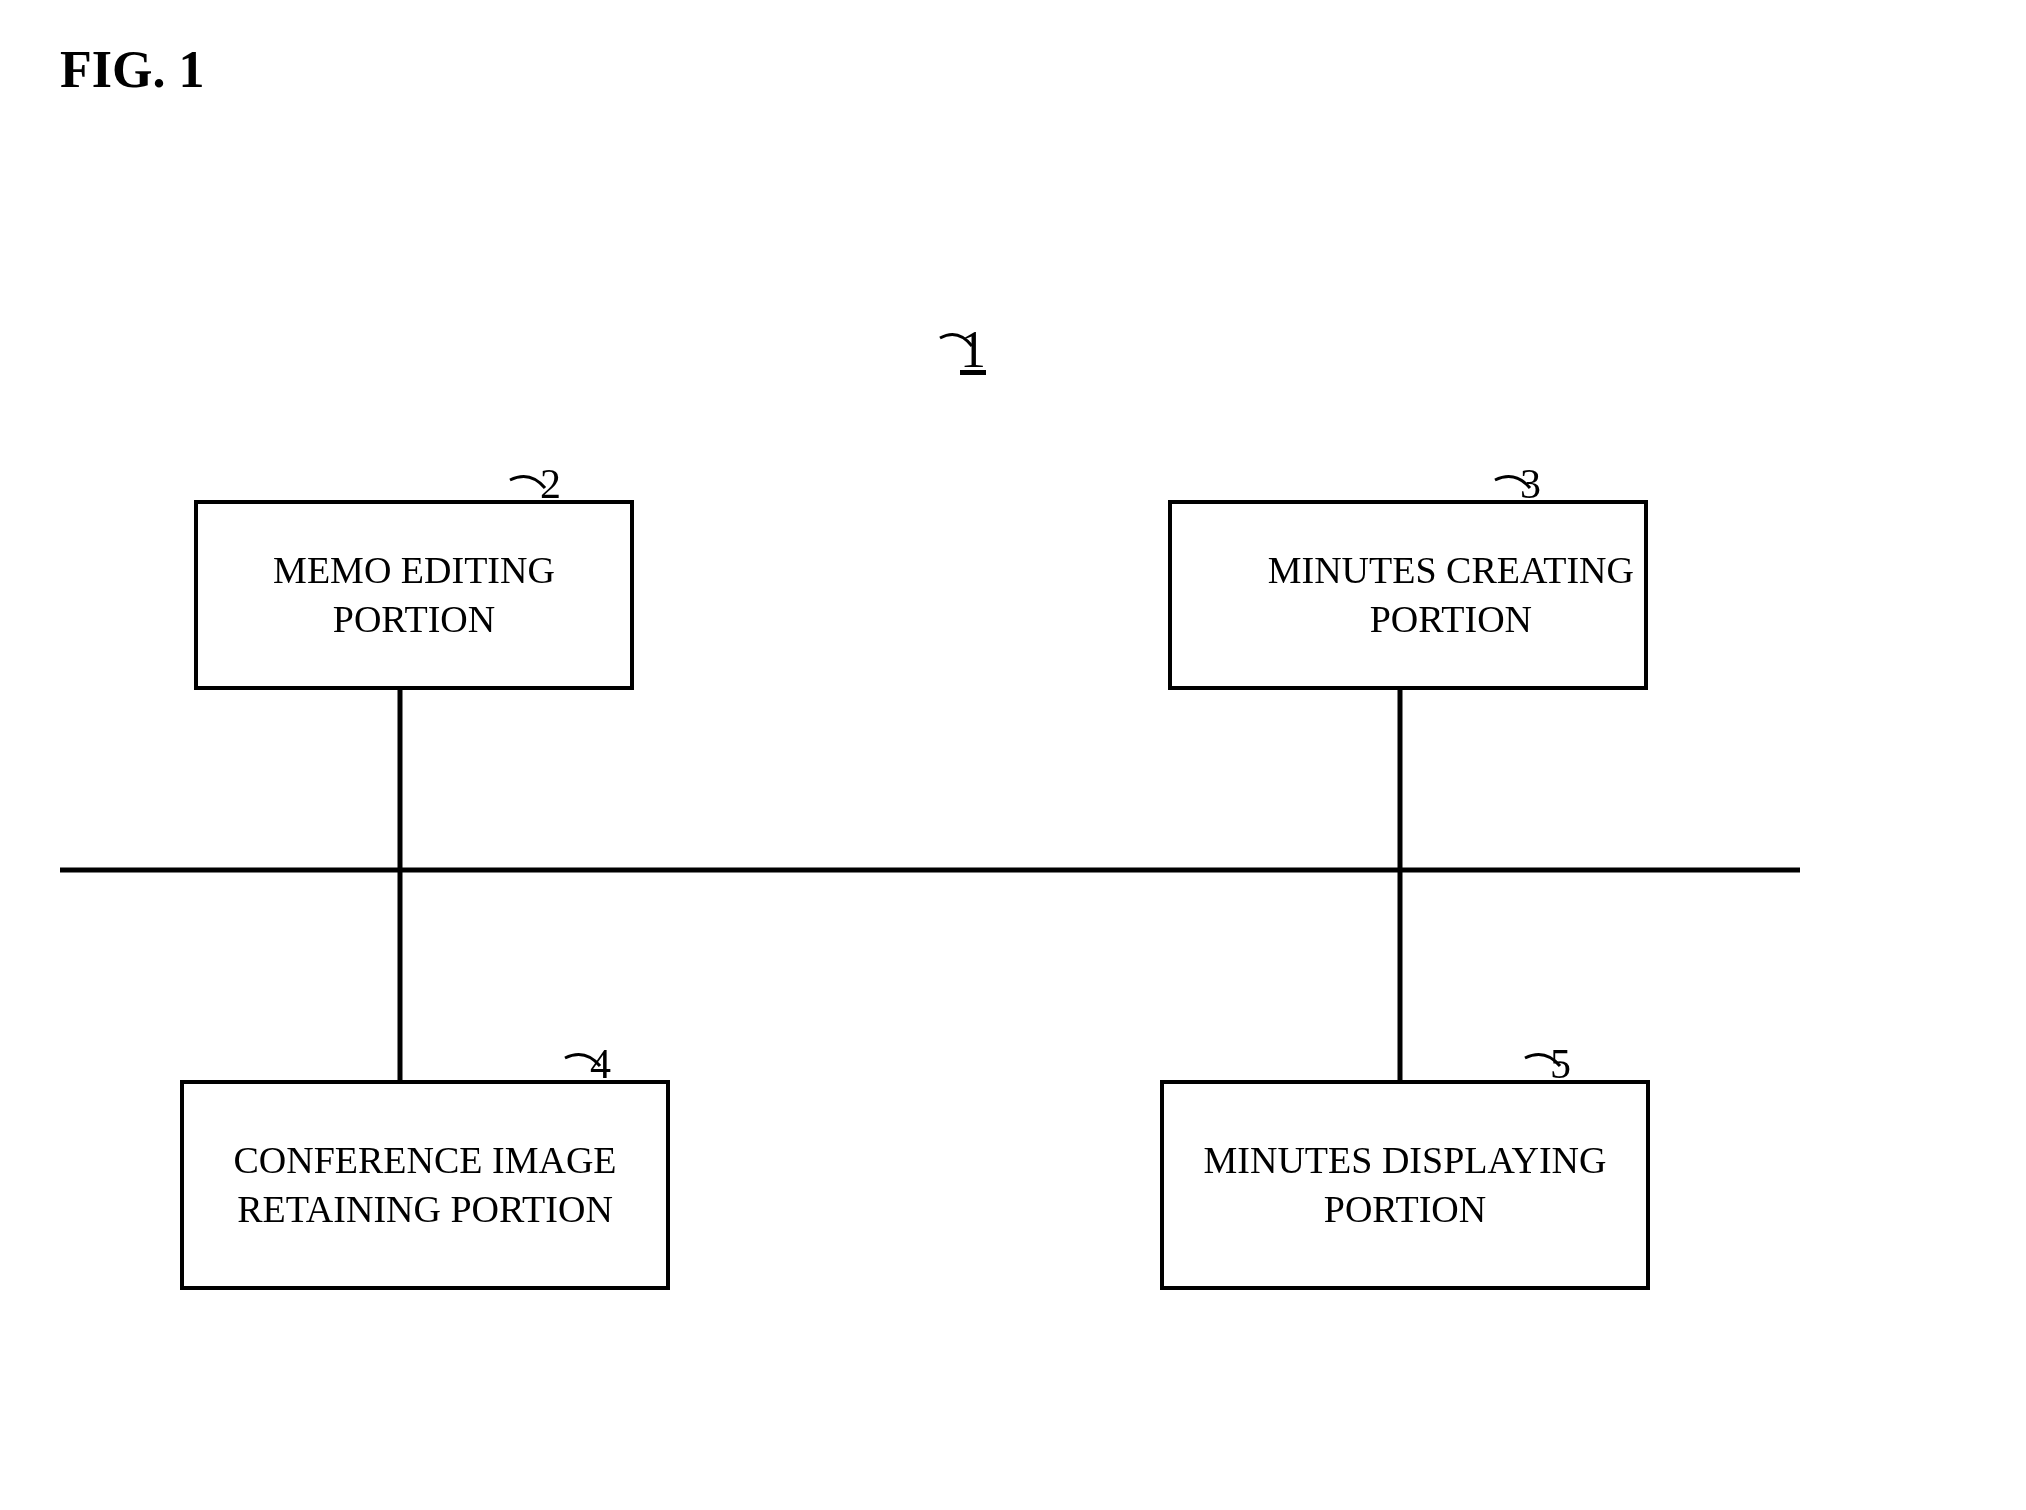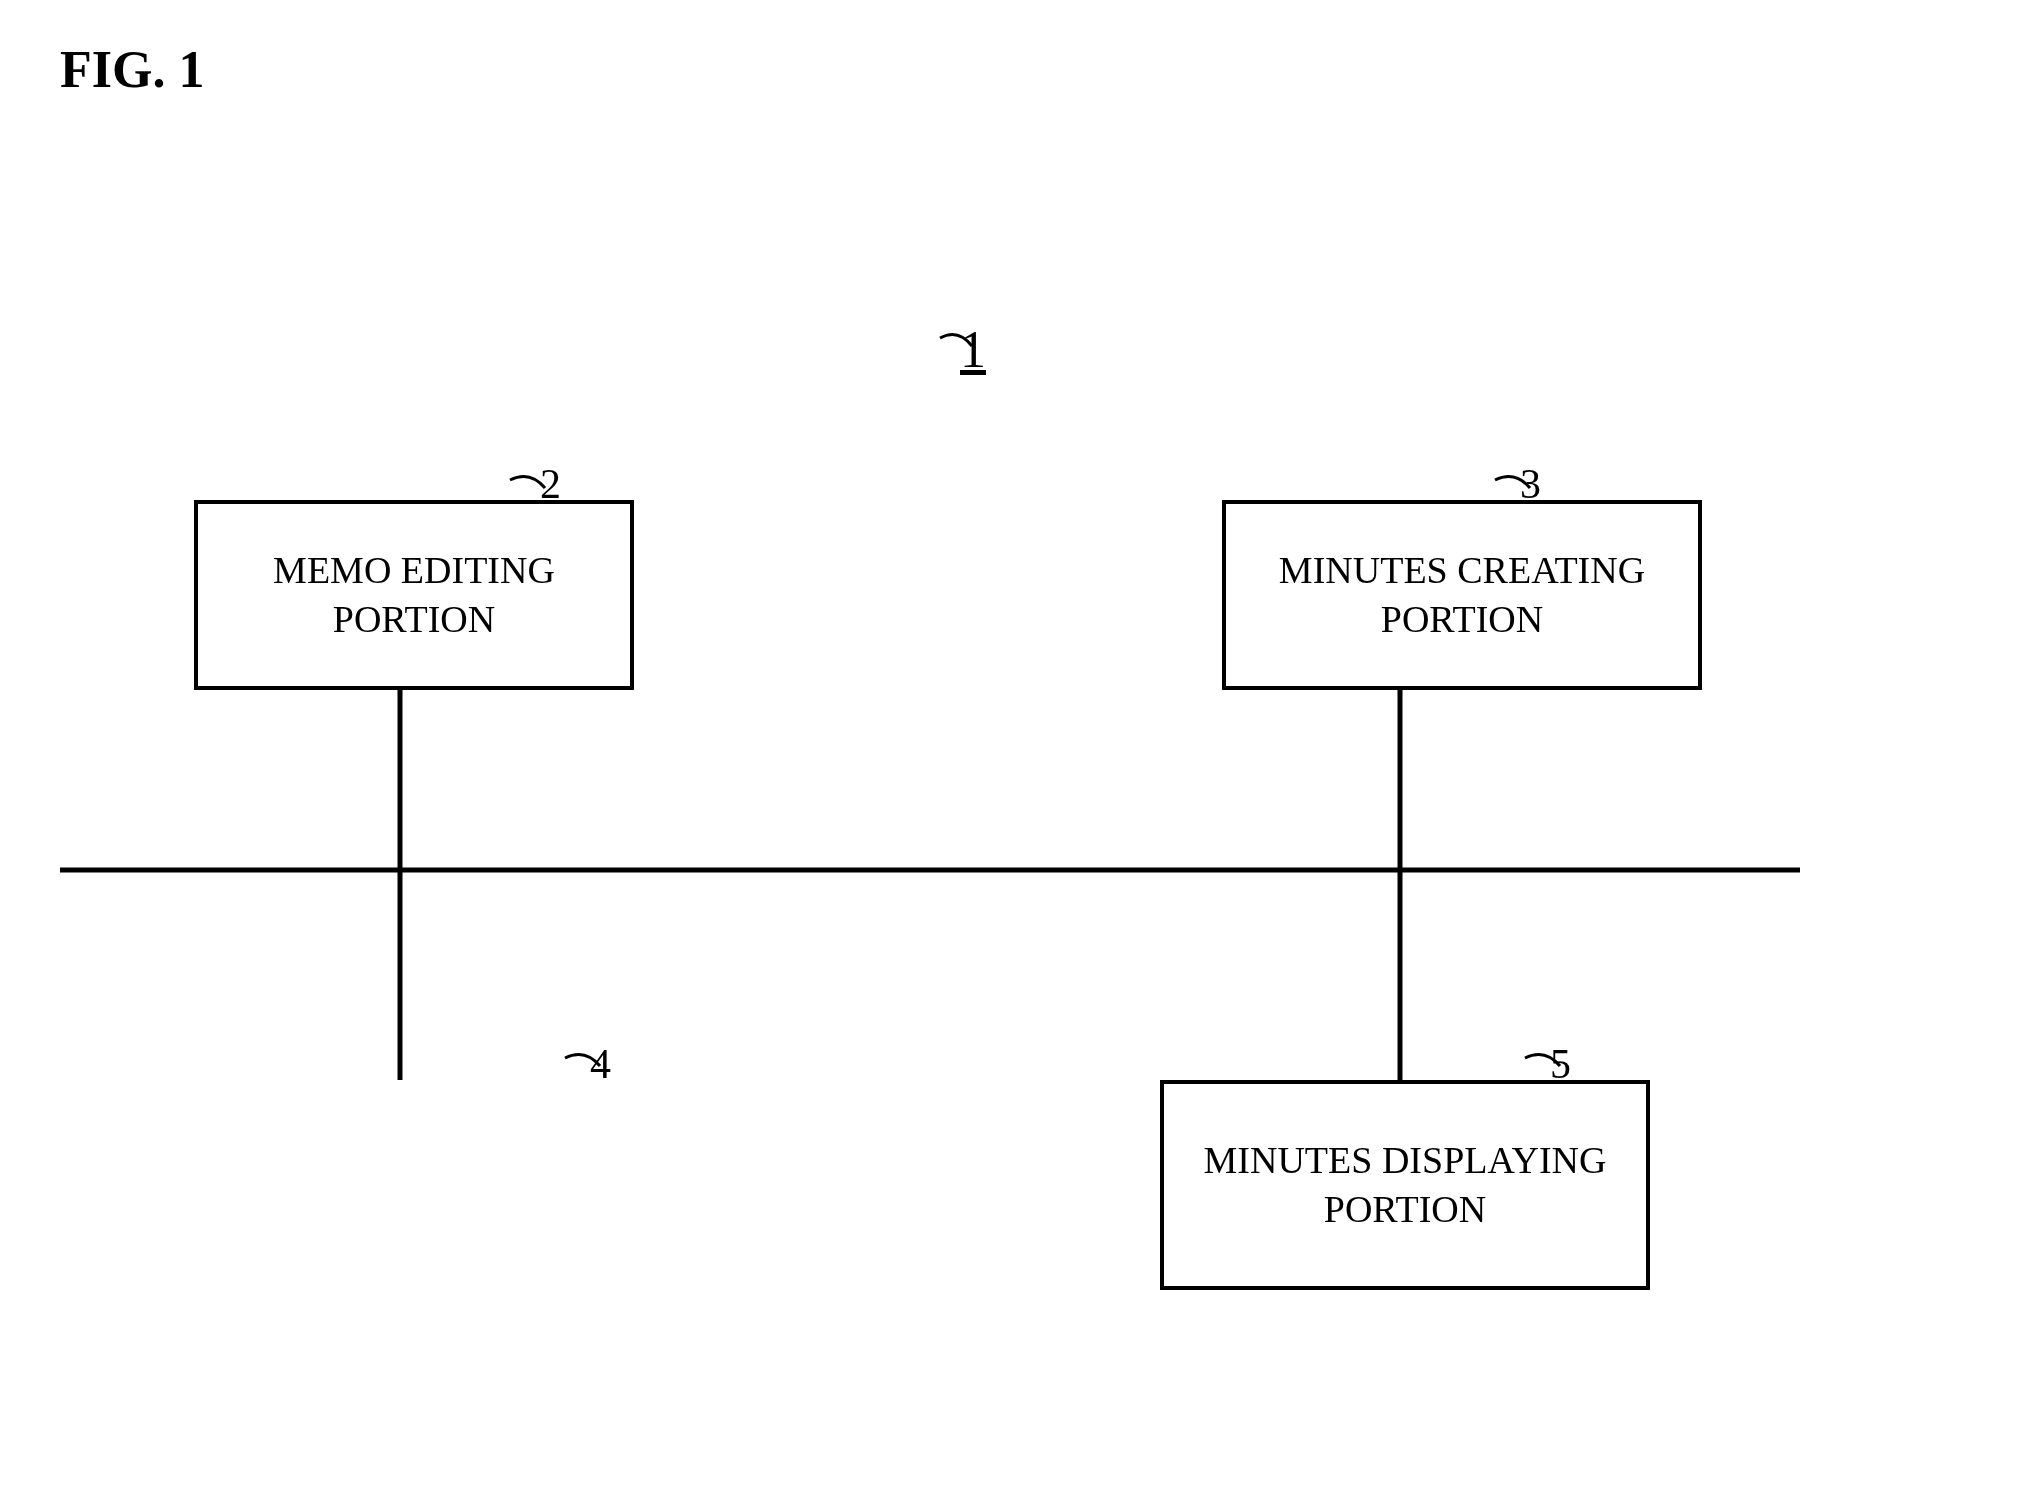--- a/index.html
+++ b/index.html
@@ -89,24 +89,27 @@
   <div class="ref-label" style="top: 460px; left: 1520px;">3</div>
 
   <div class="ref-label" style="top: 1040px; left: 590px;">4</div>
 
   <div class="ref-label" style="top: 1040px; left: 1550px;">5</div>
 
   <div class="box" style="left: 180px; top: 500px; width: 440px; height: 190px; margin-left: 14px;">
     <span>MEMO EDITING<br>PORTION</span>
   </div>
 
-  <div class="box" style="left: 1222px; top: 500px; width: 480px; height: 190px;">
+  <div class="box" style="left: 1168px; top: 500px; width: 480px; height: 190px; justify-content: flex-end;">
     <span>MINUTES CREATING<br>PORTION</span>
   </div>
 
+  <div class="box" style="left: 180px; top: 1080px; width: 490px; height: 210px;">
+    <span>CONFERENCE IMAGE<br>RETAINING PORTION</span>
+  </div>
 
   <div class="box" style="left: 1160px; top: 1080px; width: 490px; height: 210px; text-align: center;">
     <span>MINUTES DISPLAYING<br>PORTION</span>
   </div>
 
   <svg class="connectors-svg">
 
     <path d="M 510,480 Q 530,470 545,488" stroke="#000" stroke-width="3" fill="none"></path>
 
     <path d="M 1495,480 Q 1515,470 1530,488" stroke="#000" stroke-width="3" fill="none"></path>

